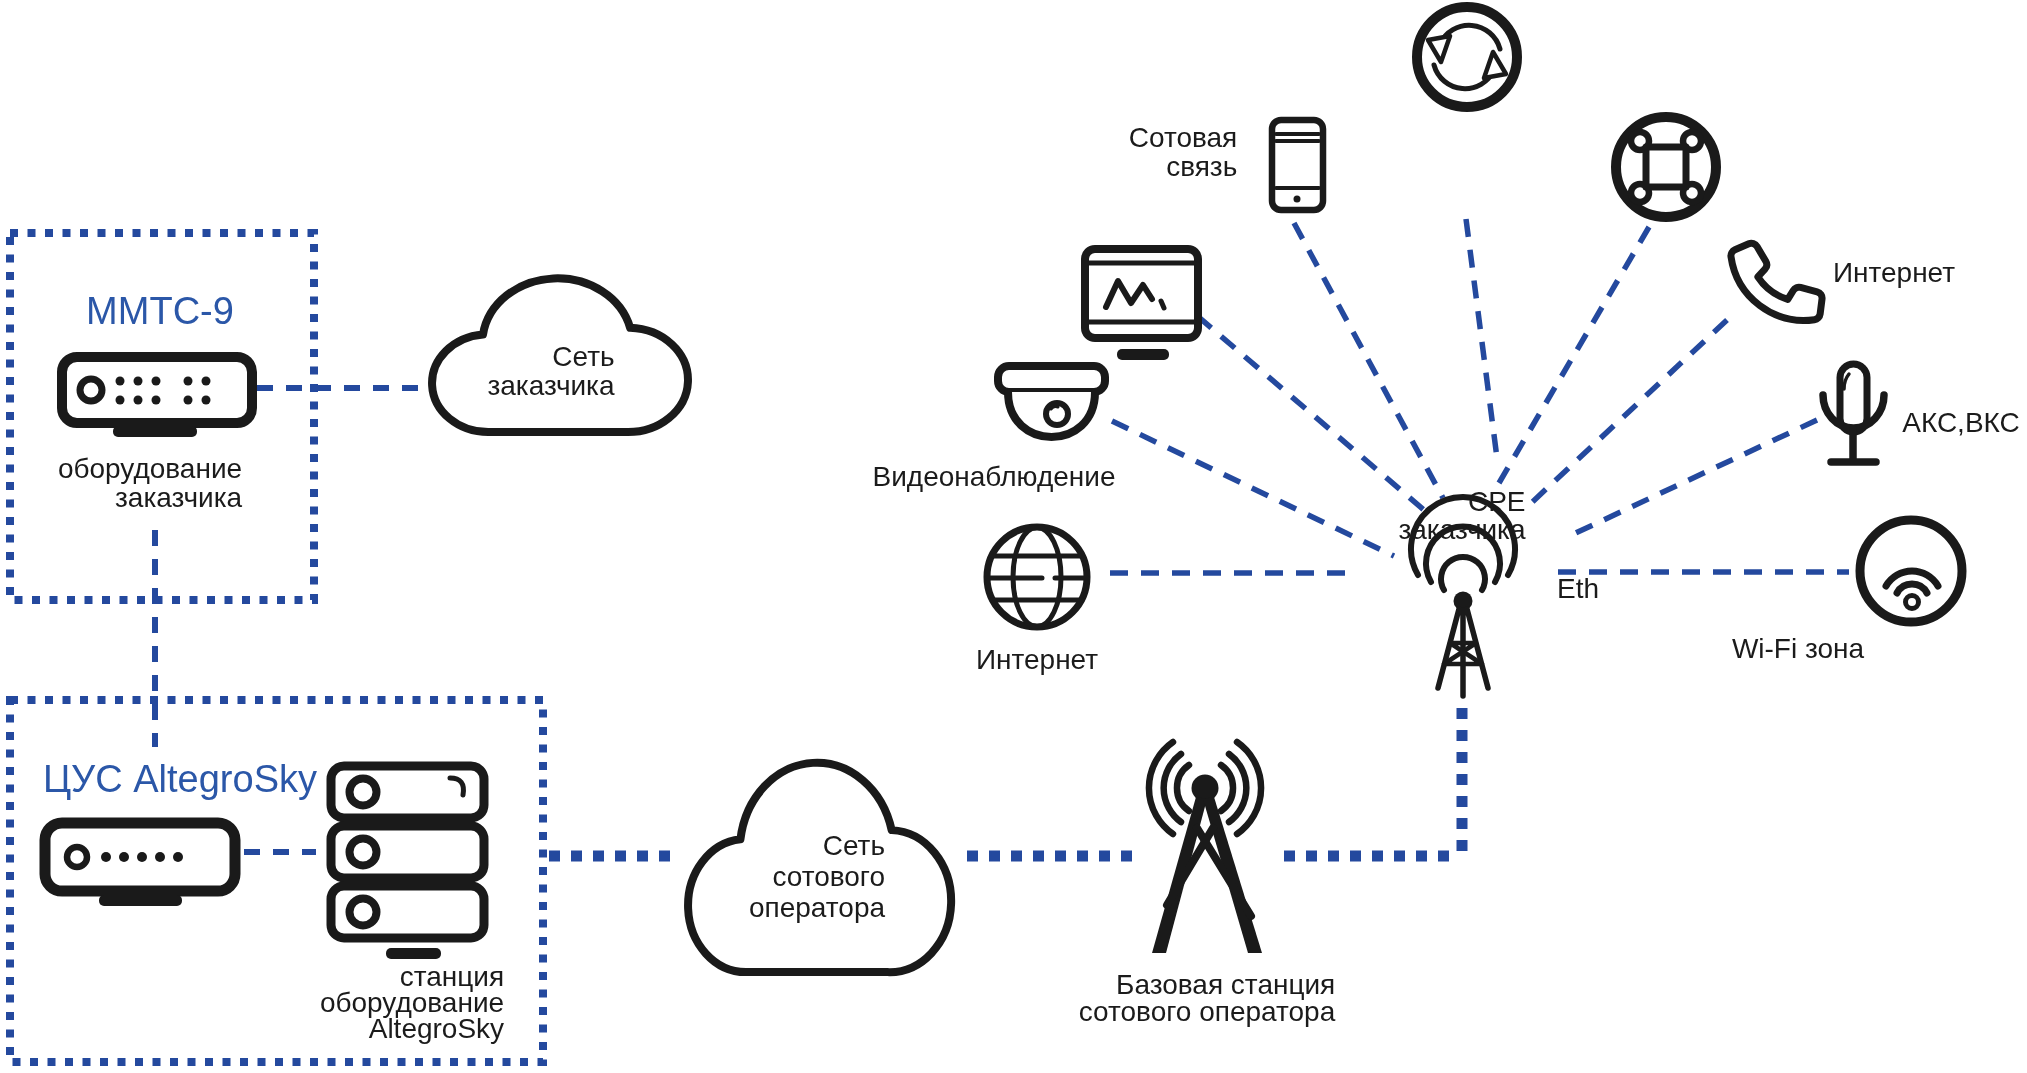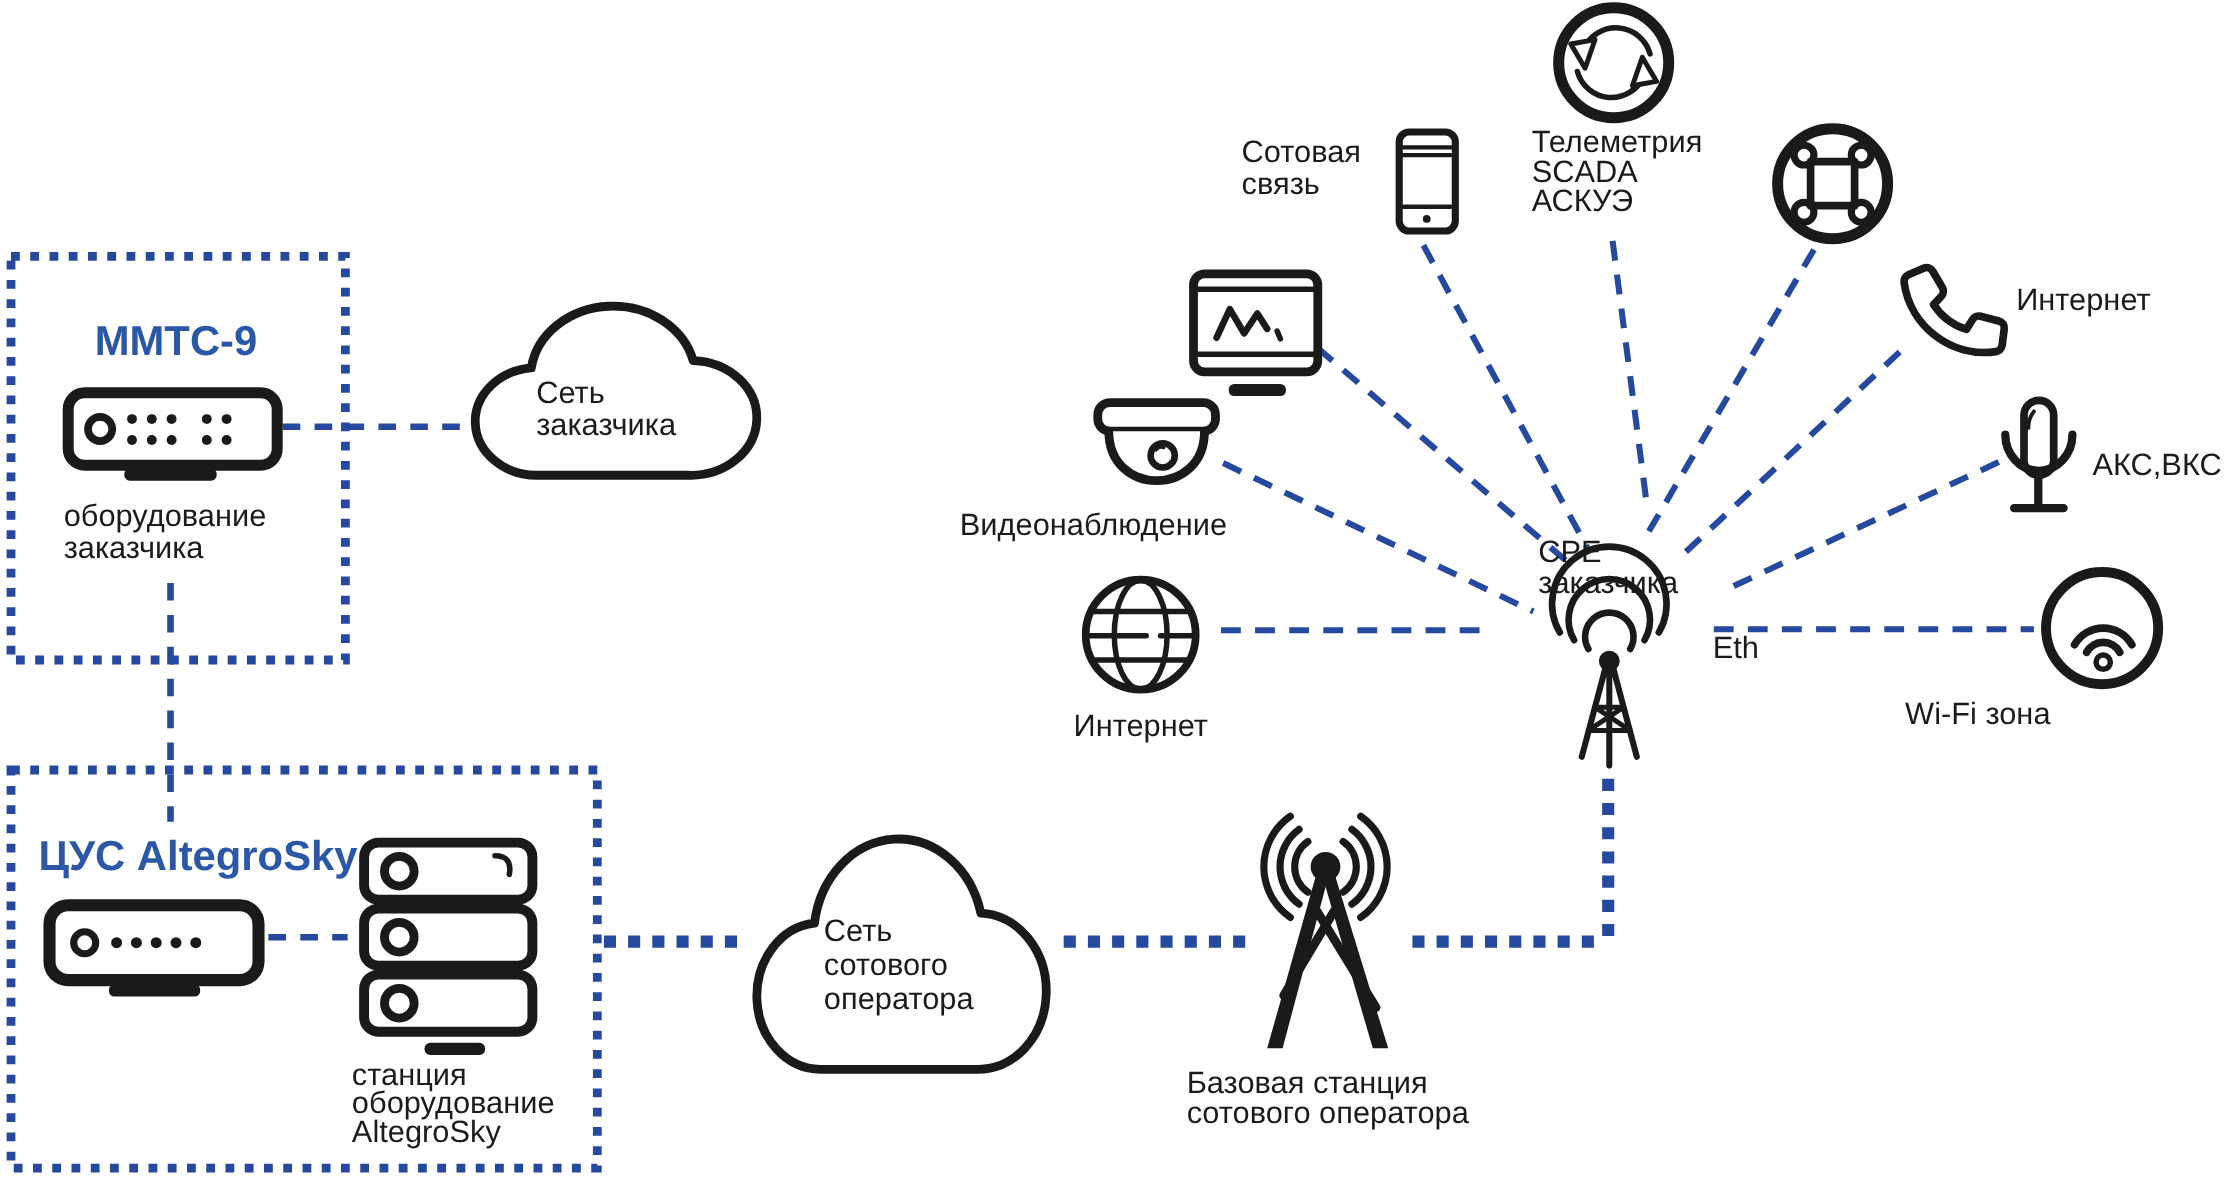--- a/index.html
+++ b/index.html
@@ -1,21 +1,21 @@
 <!DOCTYPE html>
 <html><head>
 <meta charset="utf-8">
 <style>
   html,body{margin:0;padding:0;background:#fff;}
   #stage{position:relative;width:2027px;height:1073px;background:#FFFFFF;overflow:hidden;
          font-family:"Liberation Sans", sans-serif;color:#1b1b1b;}
   #gfx{position:absolute;left:0;top:0;}
-  .lbl{position:absolute;font-size:28px;line-height:29px;white-space:nowrap;text-align:left;color:#1b1b1b;}
+  .lbl{position:absolute;font-size:28px;line-height:29px;white-space:nowrap;text-align:right;color:#1b1b1b;}
   .c{transform:translateX(-50%);}
-  .title{position:absolute;font-size:38px;line-height:38px;font-weight:bold;color:#2B57A8;
+  .title{position:absolute;font-size:38px;line-height:38px;font-weight:normal;color:#2B57A8;
          white-space:nowrap;transform:translateX(-50%);}
   
   .ic{stroke:#1A1A1A;fill:none;stroke-linecap:round;stroke-linejoin:round;}
   .fl{fill:#1A1A1A;stroke:none;}
   .wh{fill:#FFFFFF;}
   .ln{stroke:#24499E;fill:none;}
   .bd{stroke:#24499E;fill:none;stroke-width:8;stroke-dasharray:8 9.5;}
   .thin{stroke-width:5.5;stroke-dasharray:18 13;}
   .med{stroke-width:6;stroke-dasharray:16 13;}
   .thick{stroke-width:11;stroke-dasharray:11 11;}
@@ -227,25 +227,20 @@
 
   <div class="lbl c" style="left:994px;top:462px">Видеонаблюдение</div>
 
   <div class="lbl c" style="left:1037px;top:645px">Интернет</div>
 
   <div class="lbl c" style="left:1183px;top:123px">
     <div>Сотовая</div>
     <div>связь</div>
   </div>
 
-  <div class="lbl c" style="left:1470px;top:115px;line-height:27px">
-    <div>Телеметрия</div>
-    <div>SCADA</div>
-    <div>АСКУЭ</div>
-  </div>
 
 
   <div class="lbl c" style="left:1894px;top:258px">Интернет</div>
 
   <div class="lbl c" style="left:1961px;top:408px">АКС,ВКС</div>
 
   <div class="lbl c" style="left:1798px;top:634px">Wi-Fi зона</div>
 
 </div>
 

